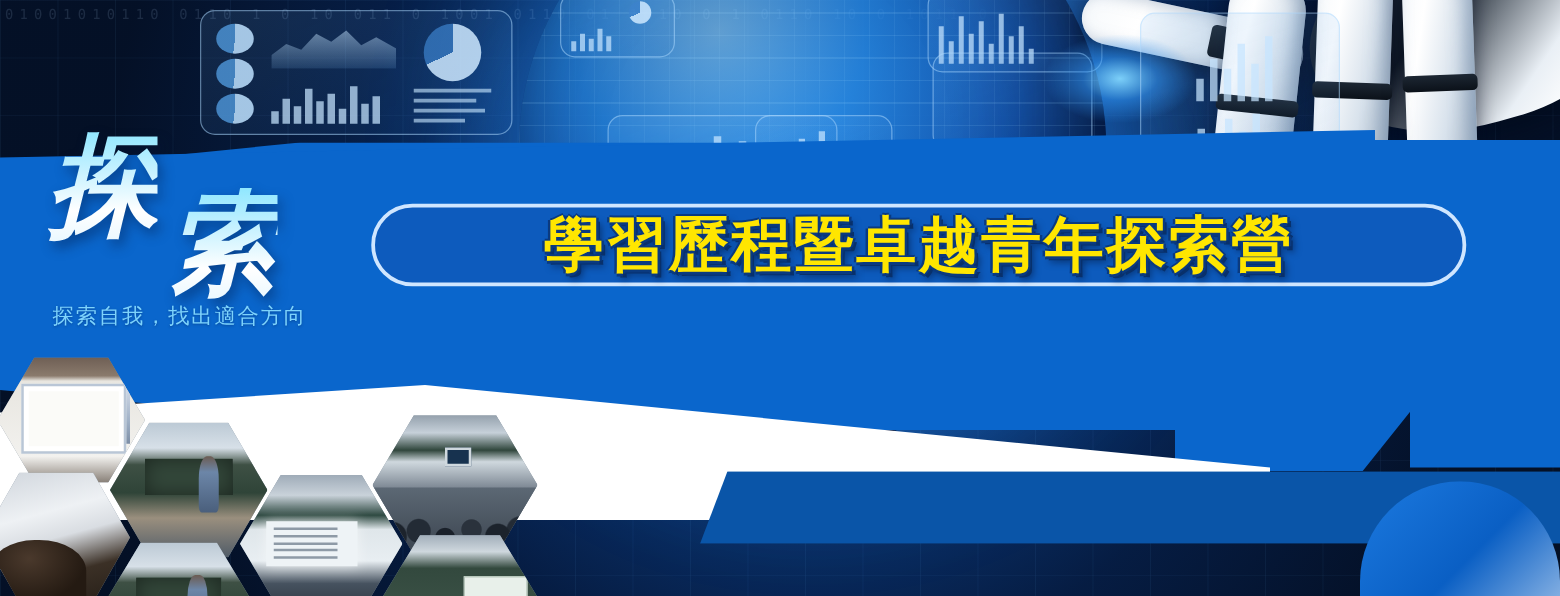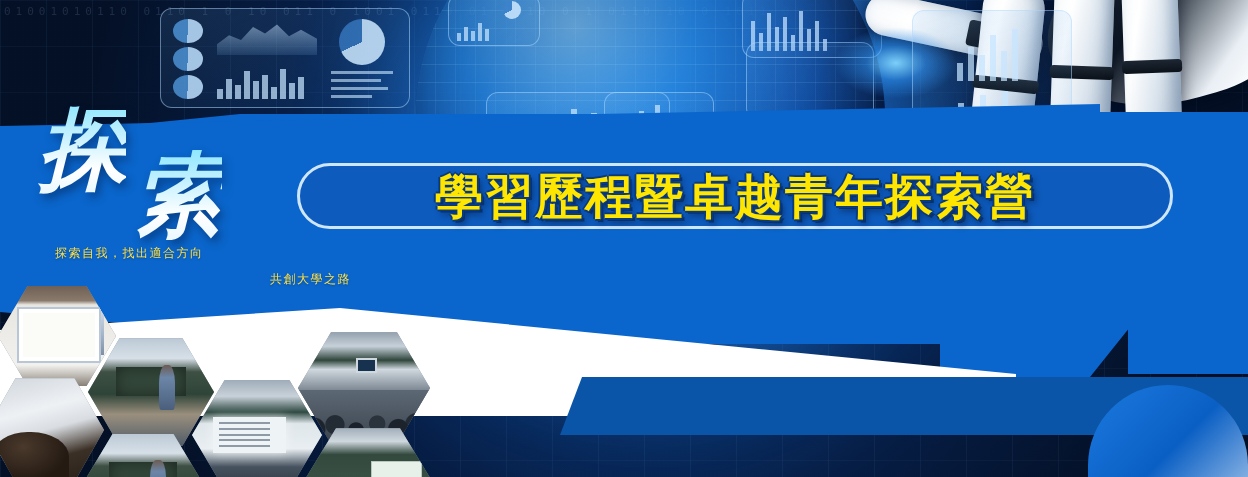--- a/index.html
+++ b/index.html
@@ -158,22 +158,22 @@
     -webkit-background-clip:text; background-clip:text;
     color:transparent;
     filter:drop-shadow(3px 5px 5px rgba(0,20,60,.45));
     letter-spacing:-2px;
   }
   .explore .c1{ left:0; top:0; }
   .explore .c2{ left:96px; top:46px; }
 
   
   .sub-slogan{
-    position:absolute; left:55px; top:240px; width:300px;
-    color:#fde047; font-size:12px; line-height:26px;
+    position:absolute; left:42px; top:240px; width:300px;
+    color:#7dd3fc; font-size:17px; line-height:26px;
     letter-spacing:1.5px;
     text-shadow:0 1px 2px rgba(0,20,60,.35);
   }
   .sub-slogan .l2{ text-align:right; padding-right:4px; }
 
   
   .oval-title{
     position:absolute; left:297px; top:163px;
     width:876px; height:66px;
     border:3px solid #cfe6ff;
@@ -461,21 +461,20 @@
       <i></i>
     </div>
 
   <div class="explore">
     <span class="c1">探</span>
     <span class="c2">索</span>
   </div>
 
   <div class="sub-slogan">
     <div class="l1">探索自我，找出適合方向</div>
-    <div class="l2">共創大學之路</div>
   </div>
 
   <div class="oval-title">
     <div class="txt">學習歷程暨卓越青年探索營</div>
   </div>
 
 
 
 
   <div class="collage">

